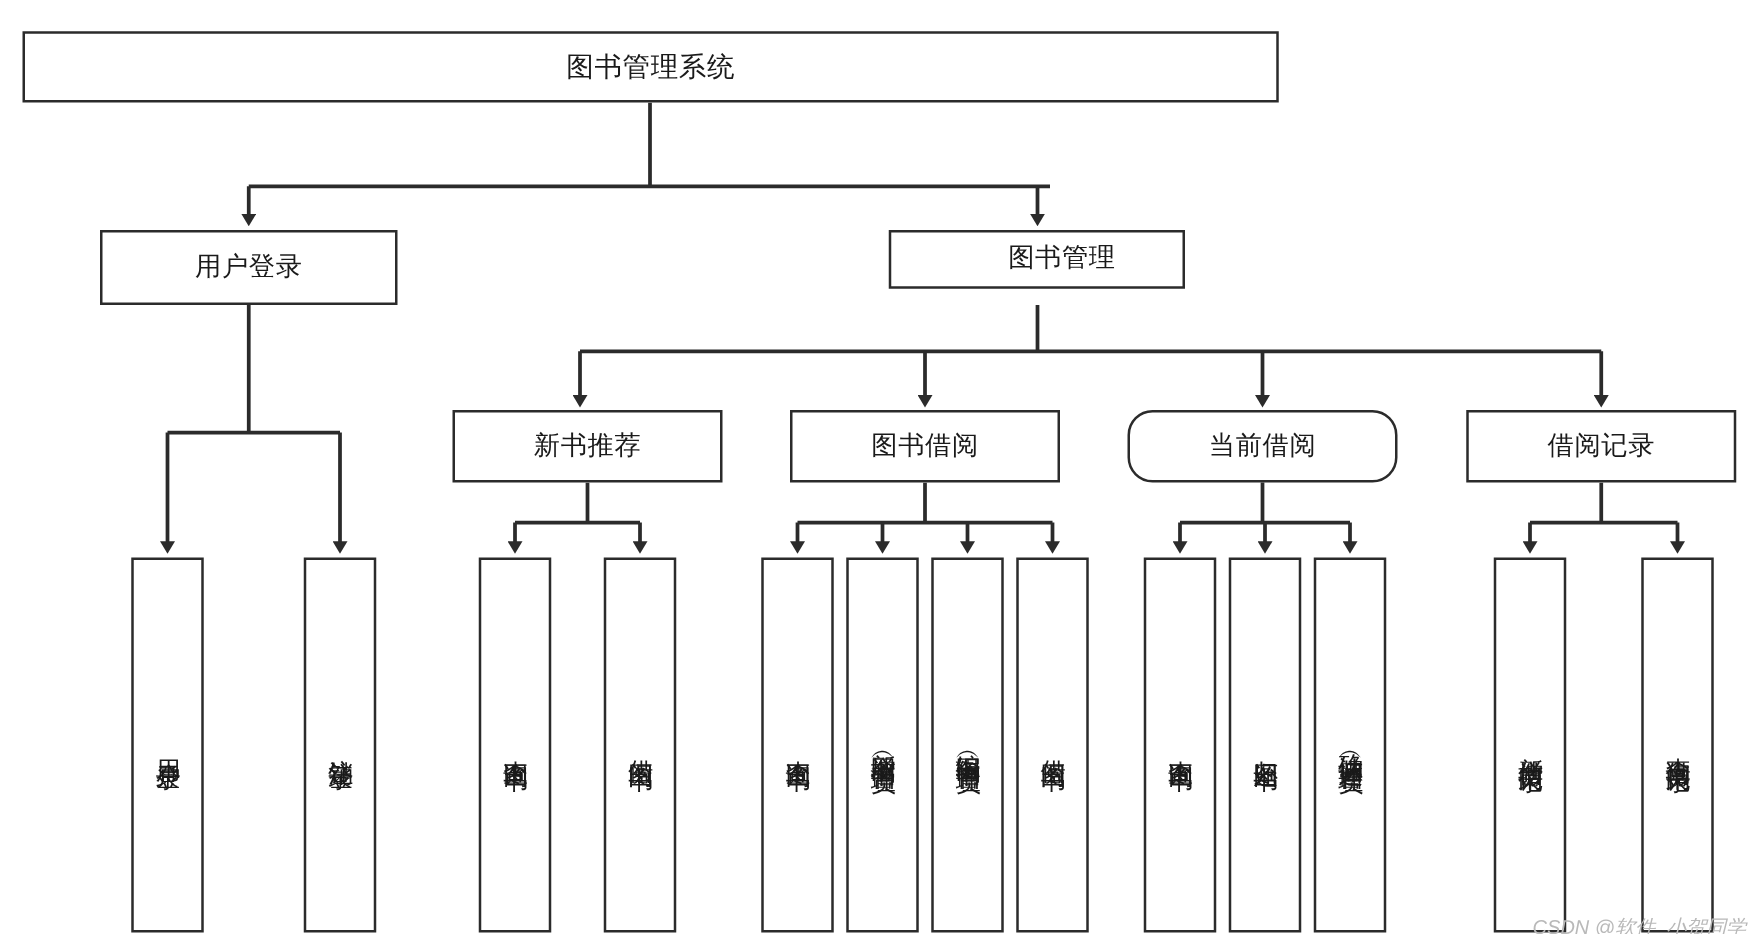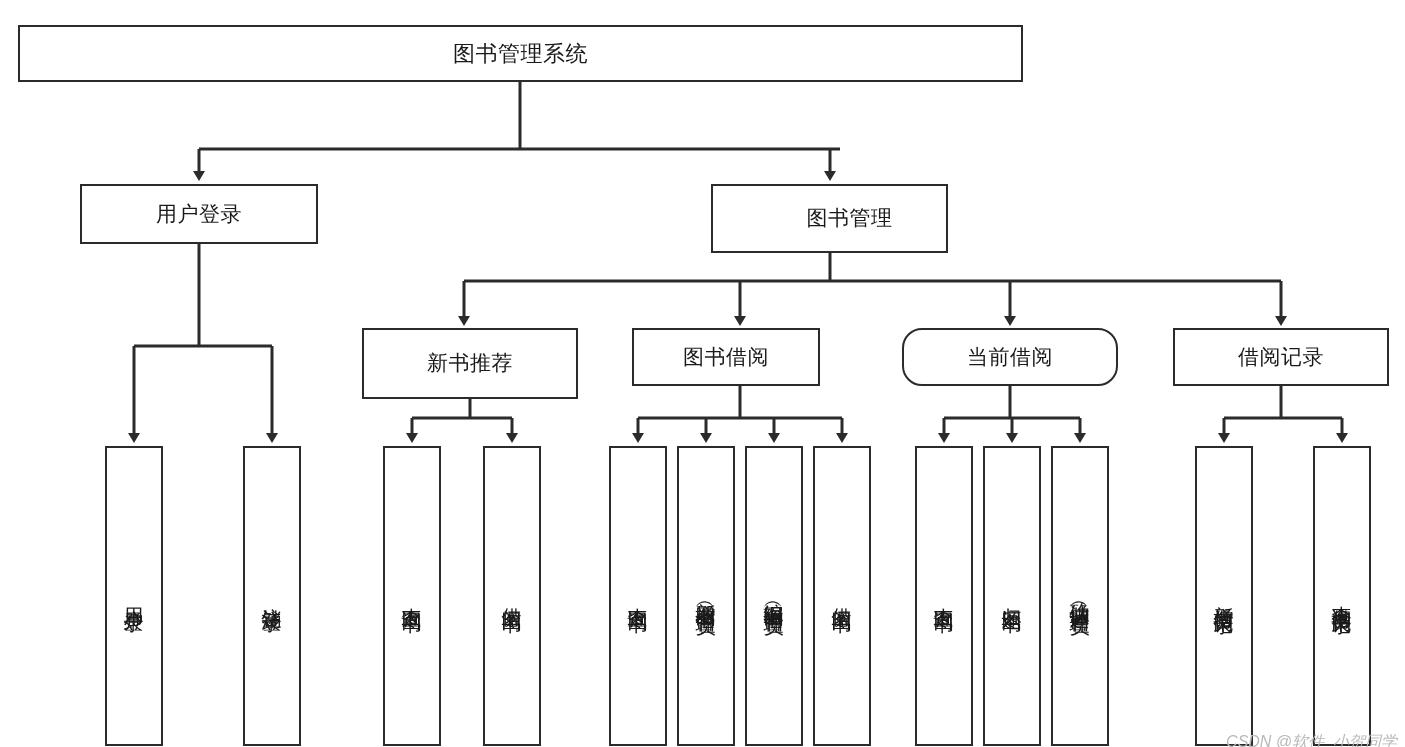--- a/index.html
+++ b/index.html
@@ -134,29 +134,29 @@
   </svg>
 
   <div class="node h root" style="left:18px; top:13px; width:1005px; height:57px;">
     <span class="lbl">图书管理系统</span>
   </div>
 
   <div class="node h" style="left:80px; top:172px; width:238px; height:60px;">
     <span class="lbl">用户登录</span>
   </div>
 
-  <div class="node h" style="left:711px; top:172px; width:237px; height:69px;padding-left:40px;">
+  <div class="node h" style="left:711px; top:172px; width:237px; height:47px;padding-left:40px;">
     <span class="lbl">图书管理</span>
   </div>
 
-  <div class="node h" style="left:362px; top:316px; width:216px; height:71px;">
+  <div class="node h" style="left:362px; top:316px; width:216px; height:58px;">
     <span class="lbl">新书推荐</span>
   </div>
 
-  <div class="node h" style="left:632px; top:316px; width:188px; height:58px;">
+  <div class="node h" style="left:632px; top:316px; width:216px; height:58px;">
     <span class="lbl">图书借阅</span>
   </div>
 
   <div class="node h" style="left:902px; top:316px; width:216px; height:58px;border-radius:20px;">
     <span class="lbl">当前借阅</span>
   </div>
 
   <div class="node h" style="left:1173px; top:316px; width:216px; height:58px;">
     <span class="lbl">借阅记录</span>
   </div>

